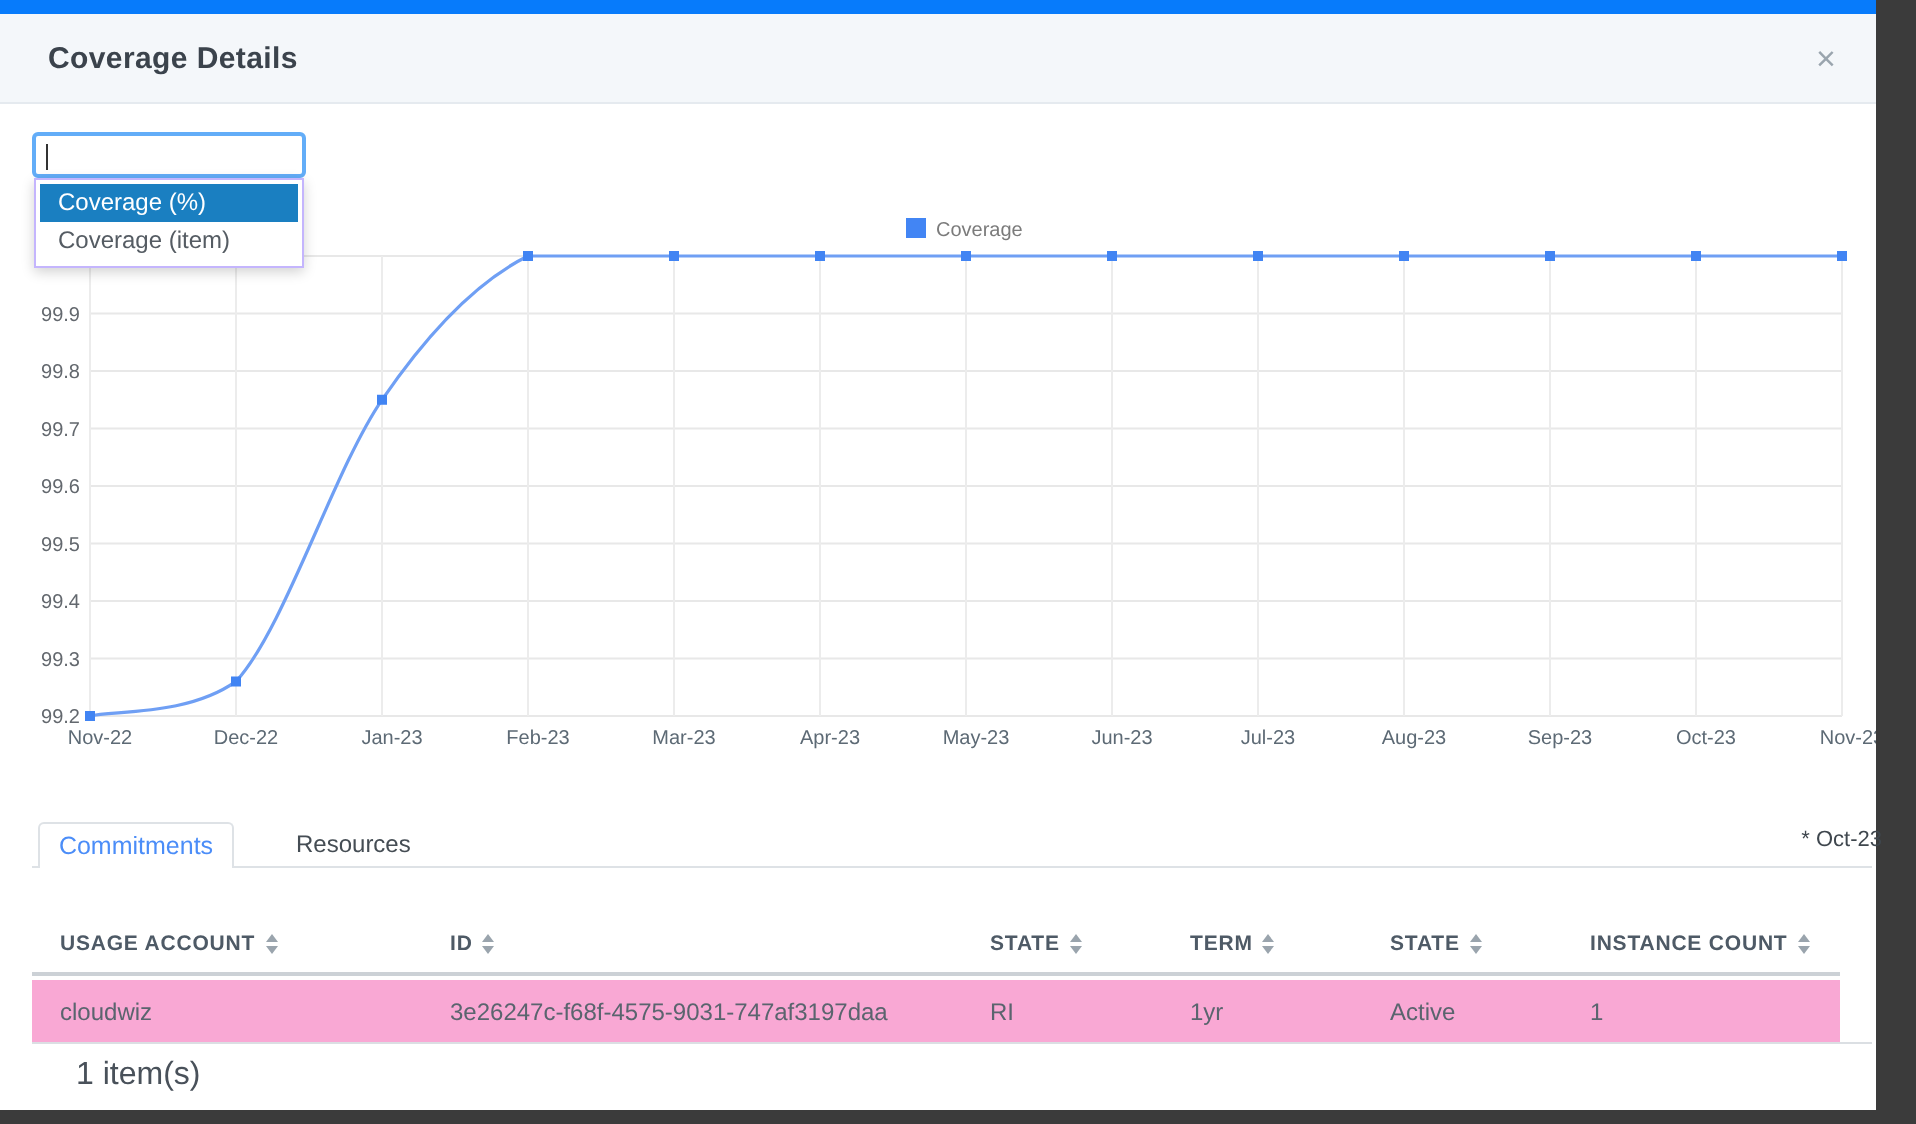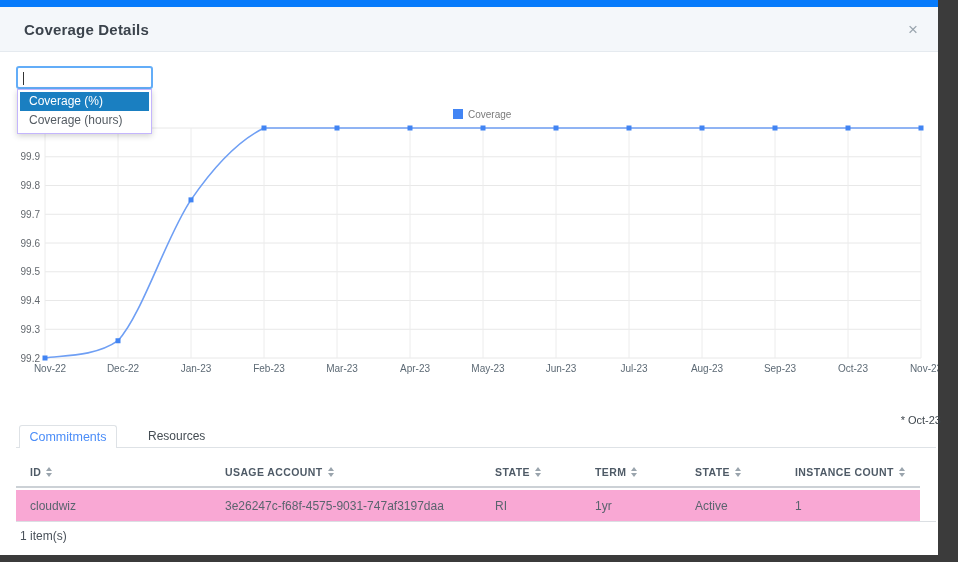--- a/index.html
+++ b/index.html
@@ -49,21 +49,21 @@
   .dd-item {
     height:19px; line-height:19px; font-size:12px; color:#555c63;
     padding-left:9px; margin:0 2px; cursor:pointer; white-space:nowrap;
   }
   .dd-item.selected { background:#1a7fc1; color:#ffffff; }
   
   #chart-svg { position:absolute; left:0; top:100px; z-index:1; }
   
   .tabs-row {
     position:absolute; left:16px; top:408px; width:920px; height:26px;
-    border-bottom:1px solid #dee2e6; z-index:2;margin-top:14px;
+    border-bottom:1px solid #dee2e6; z-index:2;
   }
   .tab-active {
     position:absolute; left:3px; top:3px; height:23px; width:98px;
     background:#fff; border:1px solid #dee2e6; border-bottom:none;
     border-radius:3px 3px 0 0; color:#4b8df8; font-size:12.5px;
     text-align:center; line-height:22px; cursor:pointer;
   }
   .tab-inactive {
     position:absolute; left:108px; top:3px; height:23px; padding:0 24px;
     color:#454d54; font-size:12px; line-height:22px; cursor:pointer;
@@ -89,21 +89,21 @@
     position:absolute; left:16px; top:490px; width:904px; height:31px;
     display:grid; grid-template-columns:195px 270px 100px 100px 100px 139px;
     background:#f9a8d4; align-items:center;
   }
   .td { padding-left:14px; font-size:12px; color:#5a646e; white-space:nowrap; }
   .tbl-bottom-line {
     position:absolute; left:16px; top:521px; width:920px; height:0;
     border-bottom:1px solid #dbdfe3;
   }
   .tbl-footer {
-    position:absolute; left:20px; top:529px; font-size:12px; color:#49515a;
+    position:absolute; left:38px; top:529px; font-size:16px; color:#49515a;
   }
   
   .surround-right { position:absolute; right:0; top:0; width:20px; height:562px; background:#3b3b3b; }
   .surround-bottom { position:absolute; left:0; top:555px; width:958px; height:7px; background:#3b3b3b; }
 </style>
 </head>
 <body>
 
 <div class="modal">
   <div class="topbar"></div>
@@ -112,21 +112,21 @@
     <div class="modal-title">Coverage Details</div>
     <button class="close-btn">×</button>
   </div>
 
   <div class="metric-input" title="">
     <div class="caret"></div>
   </div>
 
   <div class="dropdown">
     <div class="dd-item selected">Coverage (%)</div>
-    <div class="dd-item">Coverage (hours)</div>
+    <div class="dd-item">Coverage (item)</div>
   </div>
 
   <svg id="chart-svg" width="938" height="285">
       <line x1="45" x2="921" y1="258" y2="258" stroke="#e8e8e8" stroke-width="1"></line>
       <text x="40" y="261.5" text-anchor="end" font-size="10" fill="#63686e">99.2</text>
       <line x1="45" x2="921" y1="229.25000000000153" y2="229.25000000000153" stroke="#e8e8e8" stroke-width="1"></line>
       <text x="40" y="232.75000000000153" text-anchor="end" font-size="10" fill="#63686e">99.3</text>
       <line x1="45" x2="921" y1="200.49999999999898" y2="200.49999999999898" stroke="#e8e8e8" stroke-width="1"></line>
       <text x="40" y="203.99999999999898" text-anchor="end" font-size="10" fill="#63686e">99.4</text>
       <line x1="45" x2="921" y1="171.7500000000005" y2="171.7500000000005" stroke="#e8e8e8" stroke-width="1"></line>
@@ -186,28 +186,28 @@
     </svg>
 
   <div class="tabs-row">
     <div class="tab-active">Commitments</div>
     <div class="tab-inactive">Resources</div>
   </div>
   <div class="period-note">* Oct-23</div>
 
   <div class="tbl-header">
     <div class="th">
+      <span>USAGE ACCOUNT</span>
+      <span class="sort">
+          <i class="tri-up"></i>
+          <i class="tri-down"></i>
+        </span>
+    </div>
+    <div class="th">
       <span>ID</span>
-      <span class="sort">
-          <i class="tri-up"></i>
-          <i class="tri-down"></i>
-        </span>
-    </div>
-    <div class="th">
-      <span>USAGE ACCOUNT</span>
       <span class="sort">
           <i class="tri-up"></i>
           <i class="tri-down"></i>
         </span>
     </div>
     <div class="th">
       <span>STATE</span>
       <span class="sort">
           <i class="tri-up"></i>
           <i class="tri-down"></i>

